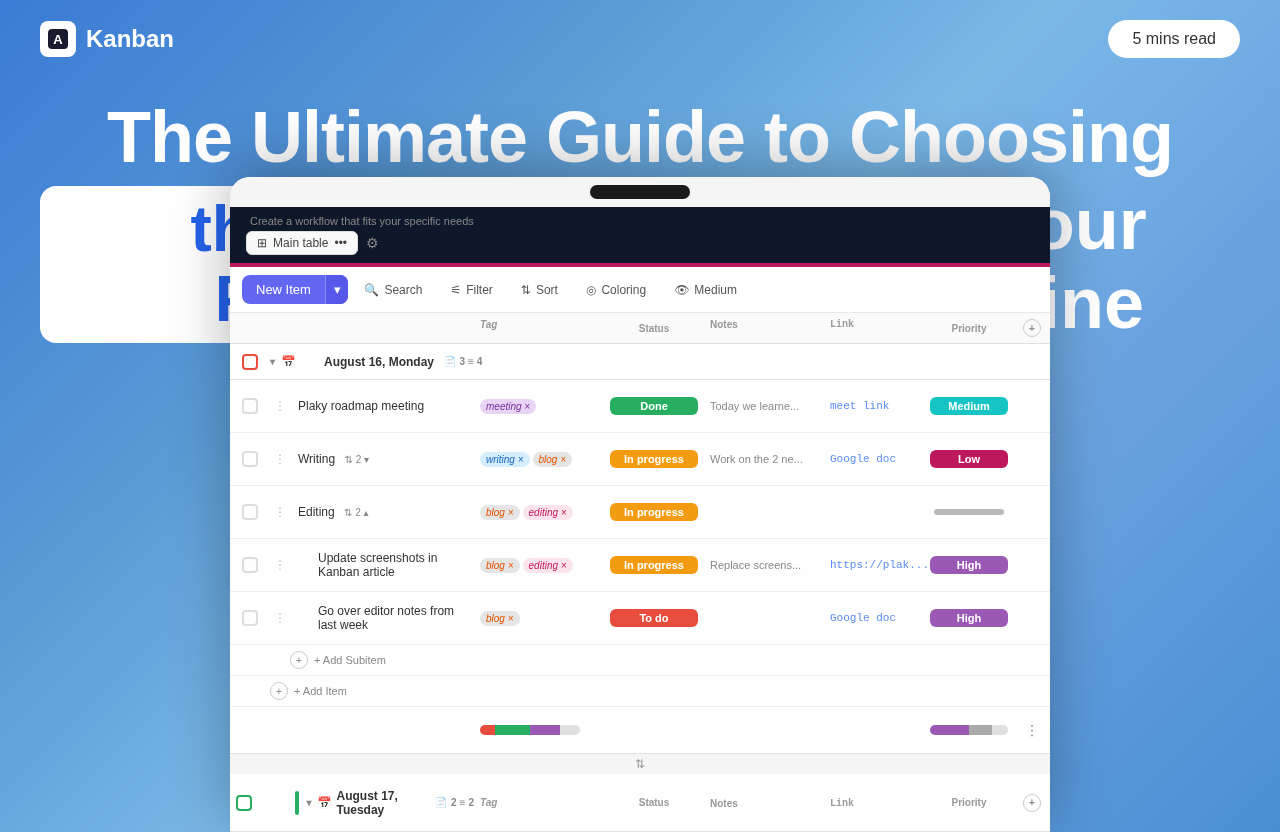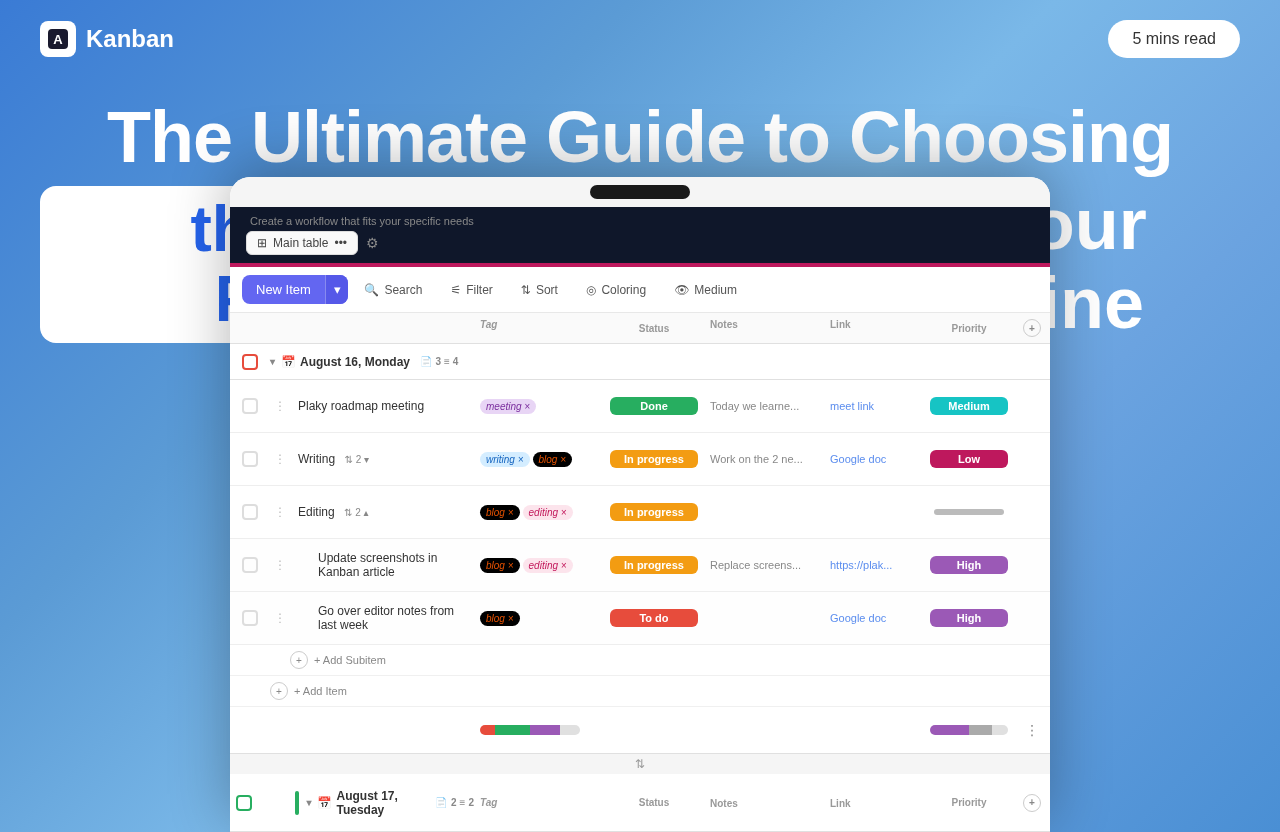--- a/index.html
+++ b/index.html
@@ -218,21 +218,21 @@
       border-bottom: 1px solid #eeeeee;
       align-items: center;
       min-height: 36px;
     }
     .col-check { width: 40px; min-width: 40px; display: flex; align-items: center; justify-content: center; }
     .col-drag { width: 20px; min-width: 20px; display: flex; align-items: center; justify-content: center; color: #ccc; font-size: 10px; }
     .col-name { flex: 1; min-width: 180px; padding: 0 8px; font-size: 12px; color: #333; }
     .col-tag { width: 130px; min-width: 130px; padding: 0 6px; display: flex; gap: 3px; flex-wrap: wrap; font-style: italic; }
     .col-status { width: 100px; min-width: 100px; padding: 17px 6px; display: flex; align-items: center; justify-content: center; }
     .col-notes { width: 120px; min-width: 120px; padding: 0 6px; font-size: 11px; color: #888; }
-    .col-link { width: 100px; min-width: 100px; padding: 0 6px; font-size: 11px; color: #5b8dee; }
+    .col-link { width: 100px; min-width: 100px; padding: 0 6px; font-size: 11px; color: #5b8dee; font-family: Liberation Mono, monospace; }
     .col-priority { width: 90px; min-width: 90px; padding: 0 6px; display: flex; align-items: center; justify-content: center; }
     .col-add { width: 36px; min-width: 36px; display: flex; align-items: center; justify-content: center; }
 
     .date-group-row {
       display: flex;
       align-items: center;
       background: #fff;
       border-bottom: 1px solid #e0e0e0;
       padding: 6px 0;
       font-size: 12px;
@@ -245,21 +245,21 @@
       display: inline-flex;
       align-items: center;
       gap: 2px;
       padding: 2px 6px;
       border-radius: 20px;
       font-size: 10px;
       font-weight: 500;
     }
     .tag-meeting { background: #e8d5f5; color: #7b2f9e; }
     .tag-writing { background: #d4edff; color: #1565c0; }
-    .tag-blog { background: #000000; color: #e65100; }
+    .tag-blog { background: #e5e5e5; color: #e65100; }
     .tag-editing { background: #fce4ec; color: #c2185b; }
 
     .status-badge {
       display: inline-flex;
       align-items: center;
       justify-content: center;
       padding: 3px 10px;
       border-radius: 6px;
       font-size: 11px;
       font-weight: 600;
@@ -482,21 +482,21 @@
           <span class="icon-circle">+</span>
         </div>
       </div>
 
       <div class="date-group-row">
         <div class="col-check">
           <span class="checkbox-red"></span>
         </div>
         <span style="font-size:10px;color:#888;margin-right:6px;">▾</span>
         <span style="font-size:12px;margin-right:4px;">📅</span>
-        <span style="margin-right:10px;">August 16, Monday</span>
+        <span style="margin-right:10px;margin-left:24px;">August 16, Monday</span>
         <span class="files-badge">
           <span>📄</span>
           <span>3</span>
           <span>≡</span>
           <span>4</span>
         </span>
       </div>
 
       <div class="table-row">
         <div class="col-check">

